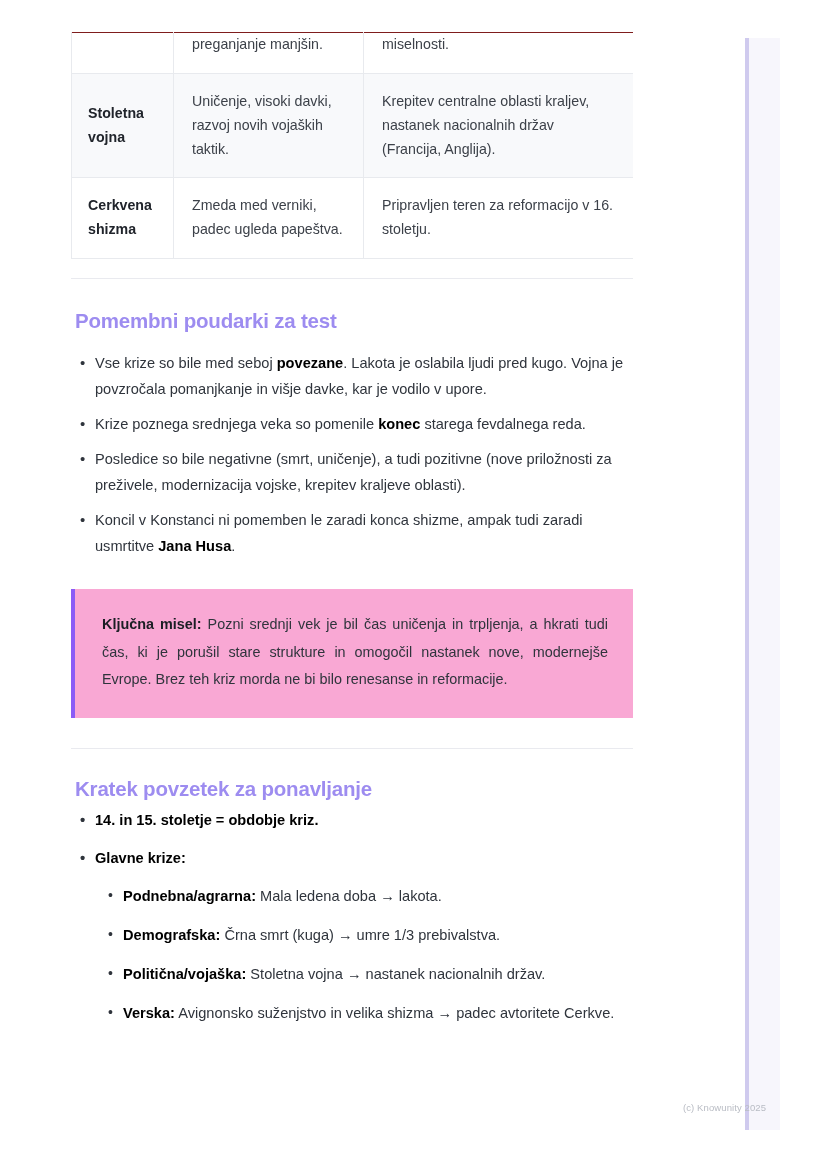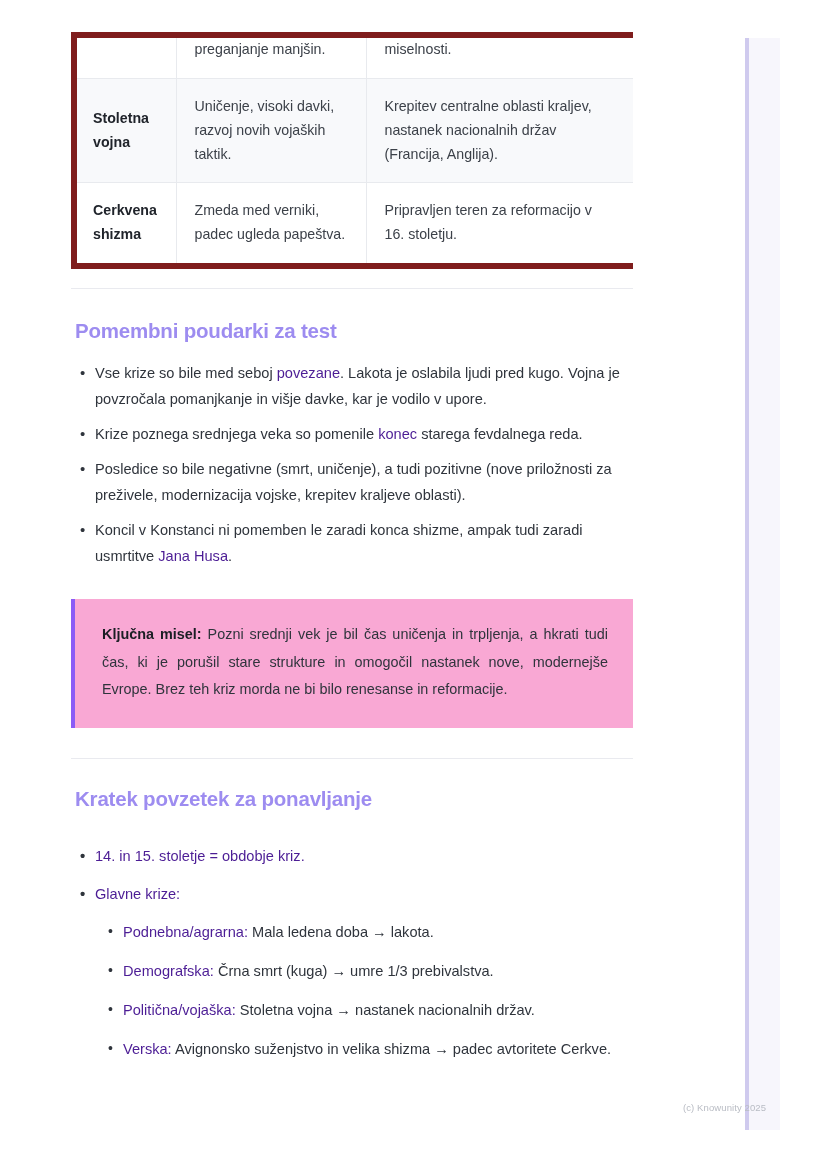--- a/index.html
+++ b/index.html
@@ -36,21 +36,21 @@
 
   
   .tbl-clip {
     margin-top: 32px;
     overflow: hidden;
   }
   table.cmp {
     width: 562px;
     border-collapse: collapse;
     table-layout: fixed;
-    border: 6px solid #7f1d1d;
+    border: 1px solid #7f1d1d;
     background: #fff;
   }
   table.cmp col.c1 { width: 102px; }
   table.cmp col.c2 { width: 190px; }
   table.cmp col.c3 { width: 270px; }
 
   table.cmp td {
     border: 1px solid #e8eaee;
     padding: 16px 18px;
     vertical-align: middle;
@@ -112,24 +112,24 @@
   }
   ul.notes > li:before {
     content: "\2022";
     position: absolute;
     left: 9px;
     top: -1px;
     color: #2f343c;
     font-size: 15px;
   }
   ul.notes > li:last-child { margin-bottom: 0; }
-  ul.notes b, ul.notes strong { font-weight: normal; color: #4c1d95; }
-
-  
-  ul.summary { margin-top: 33px; }
+  ul.notes b, ul.notes strong { font-weight: bold; color: #000000; }
+
+  
+  ul.summary { margin-top: 7px; }
   ul.summary > li { margin-bottom: 12px; }
   ul.sub {
     list-style: none;
     margin: 12px 0 0 0;
     padding: 0;
   }
   ul.sub > li {
     position: relative;
     padding-left: 28px;
     font-size: 14.6px;

